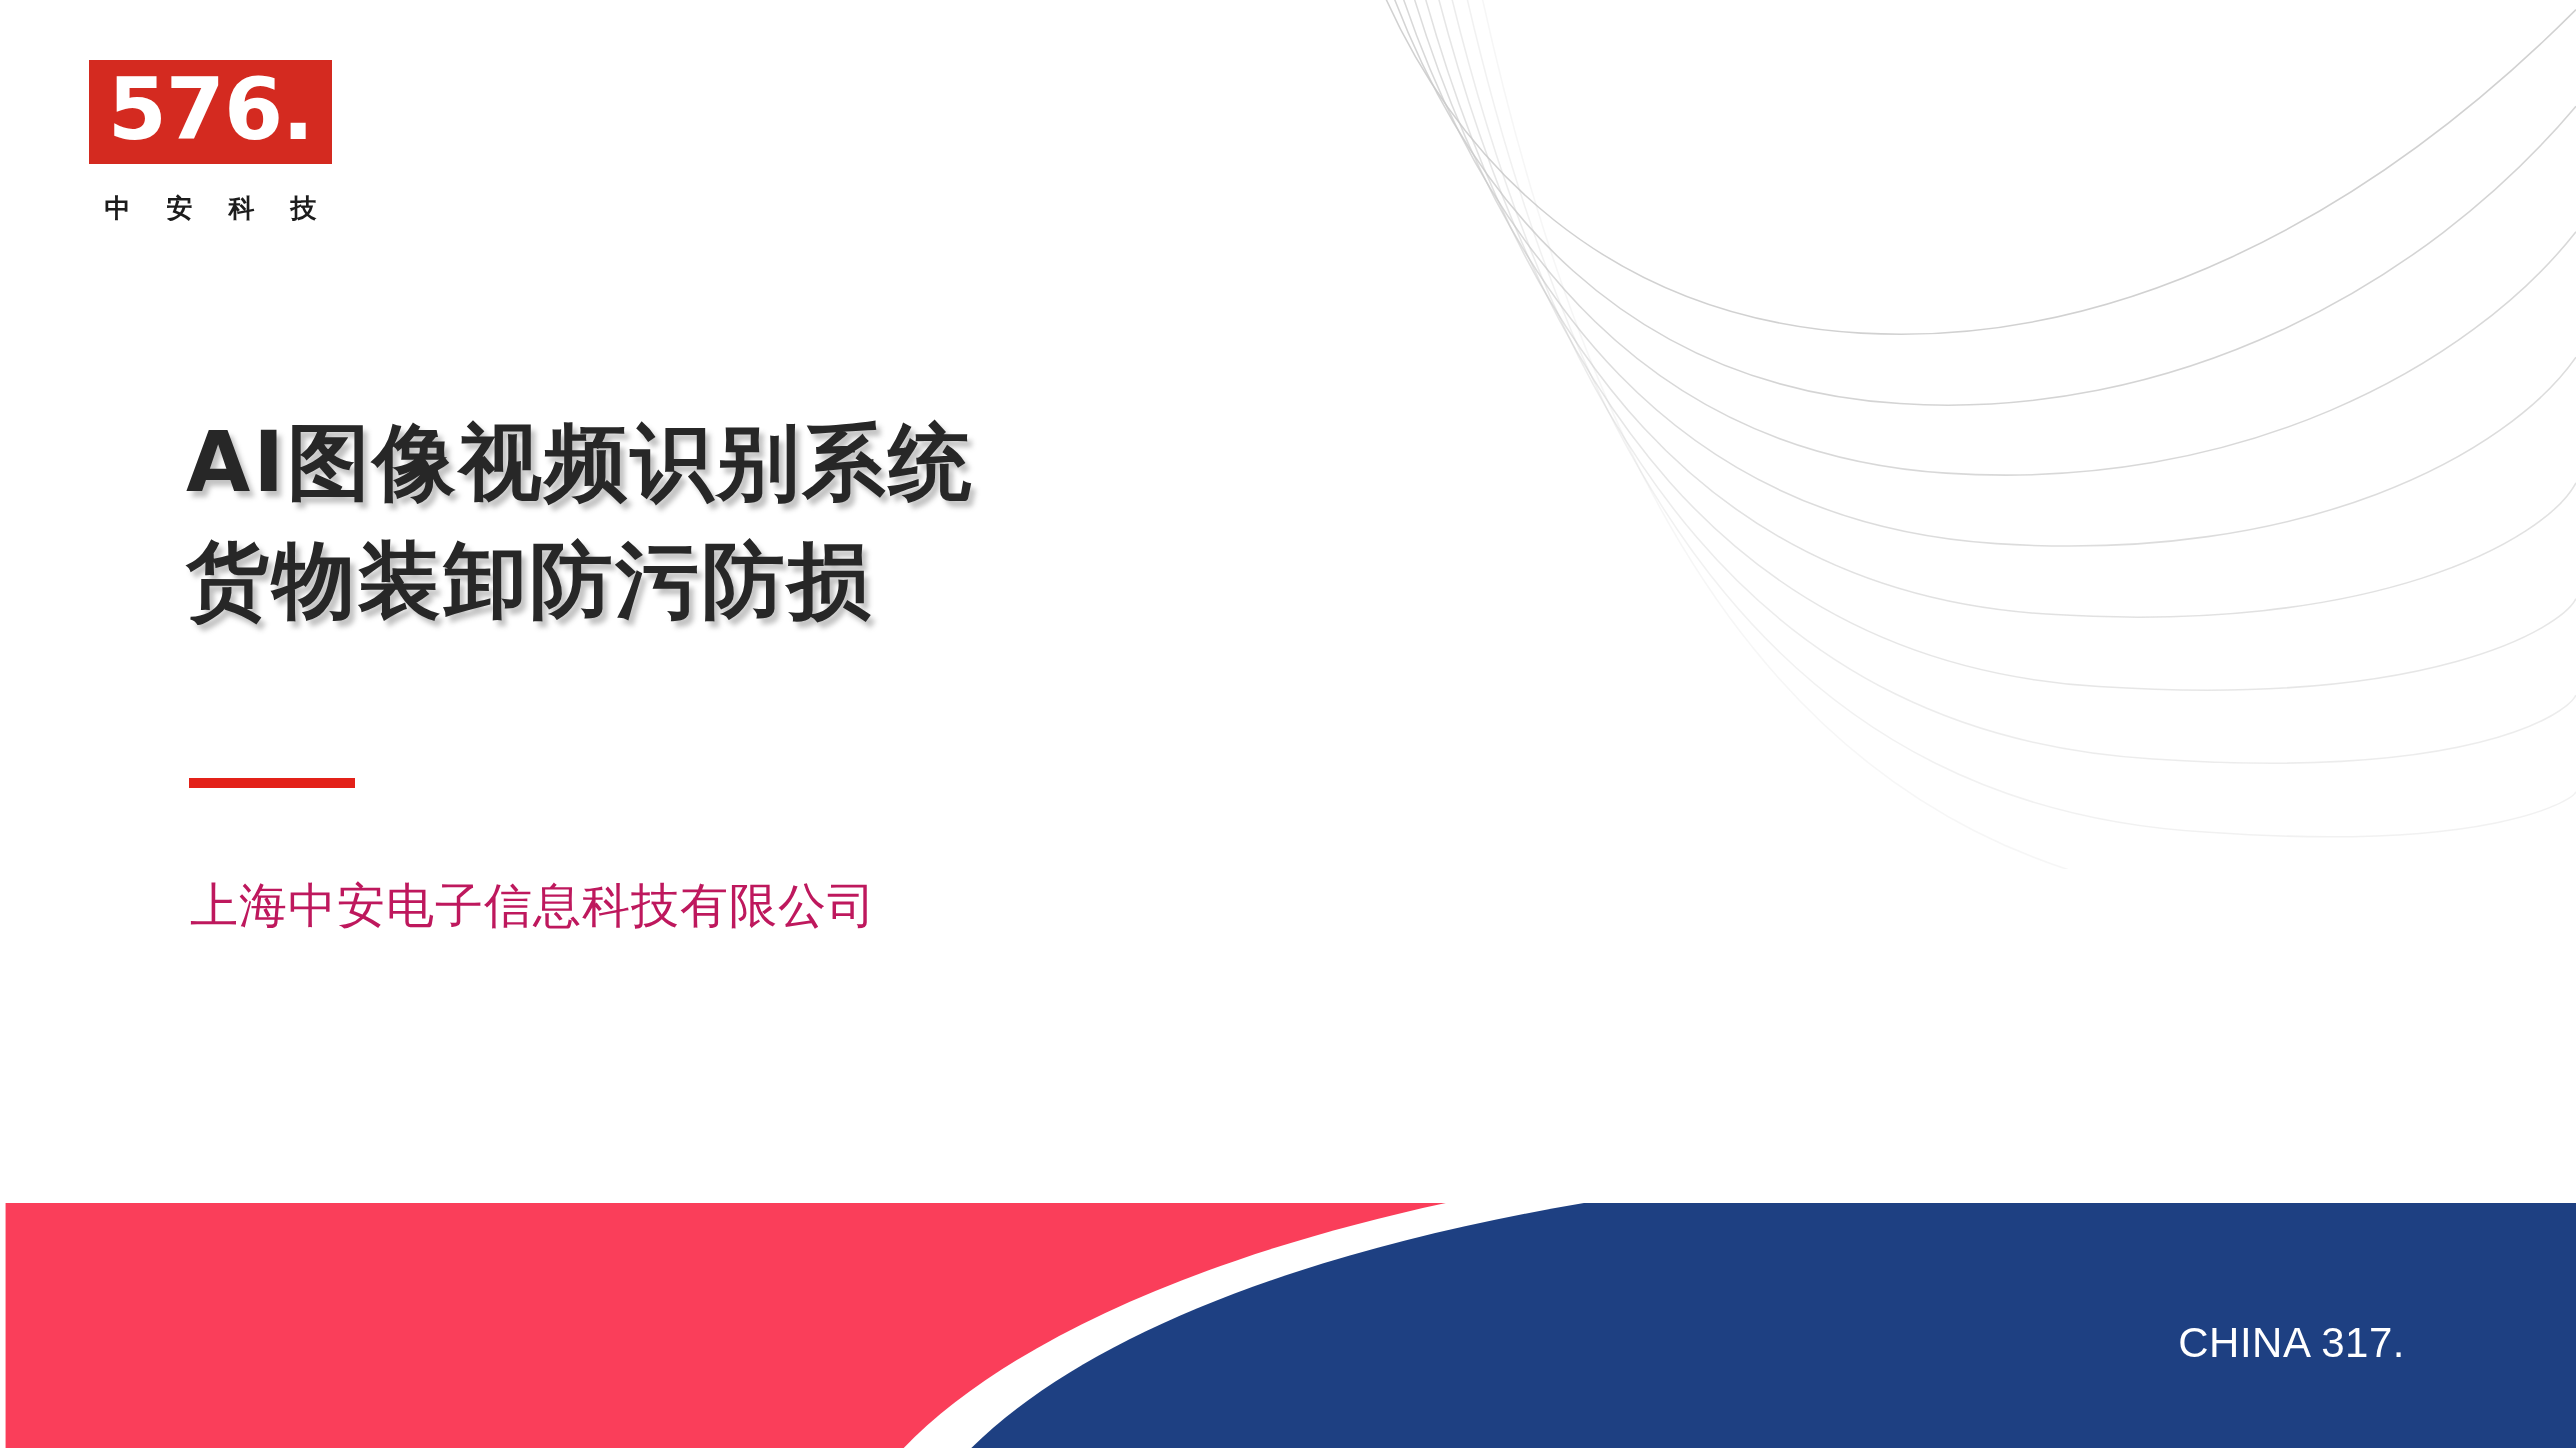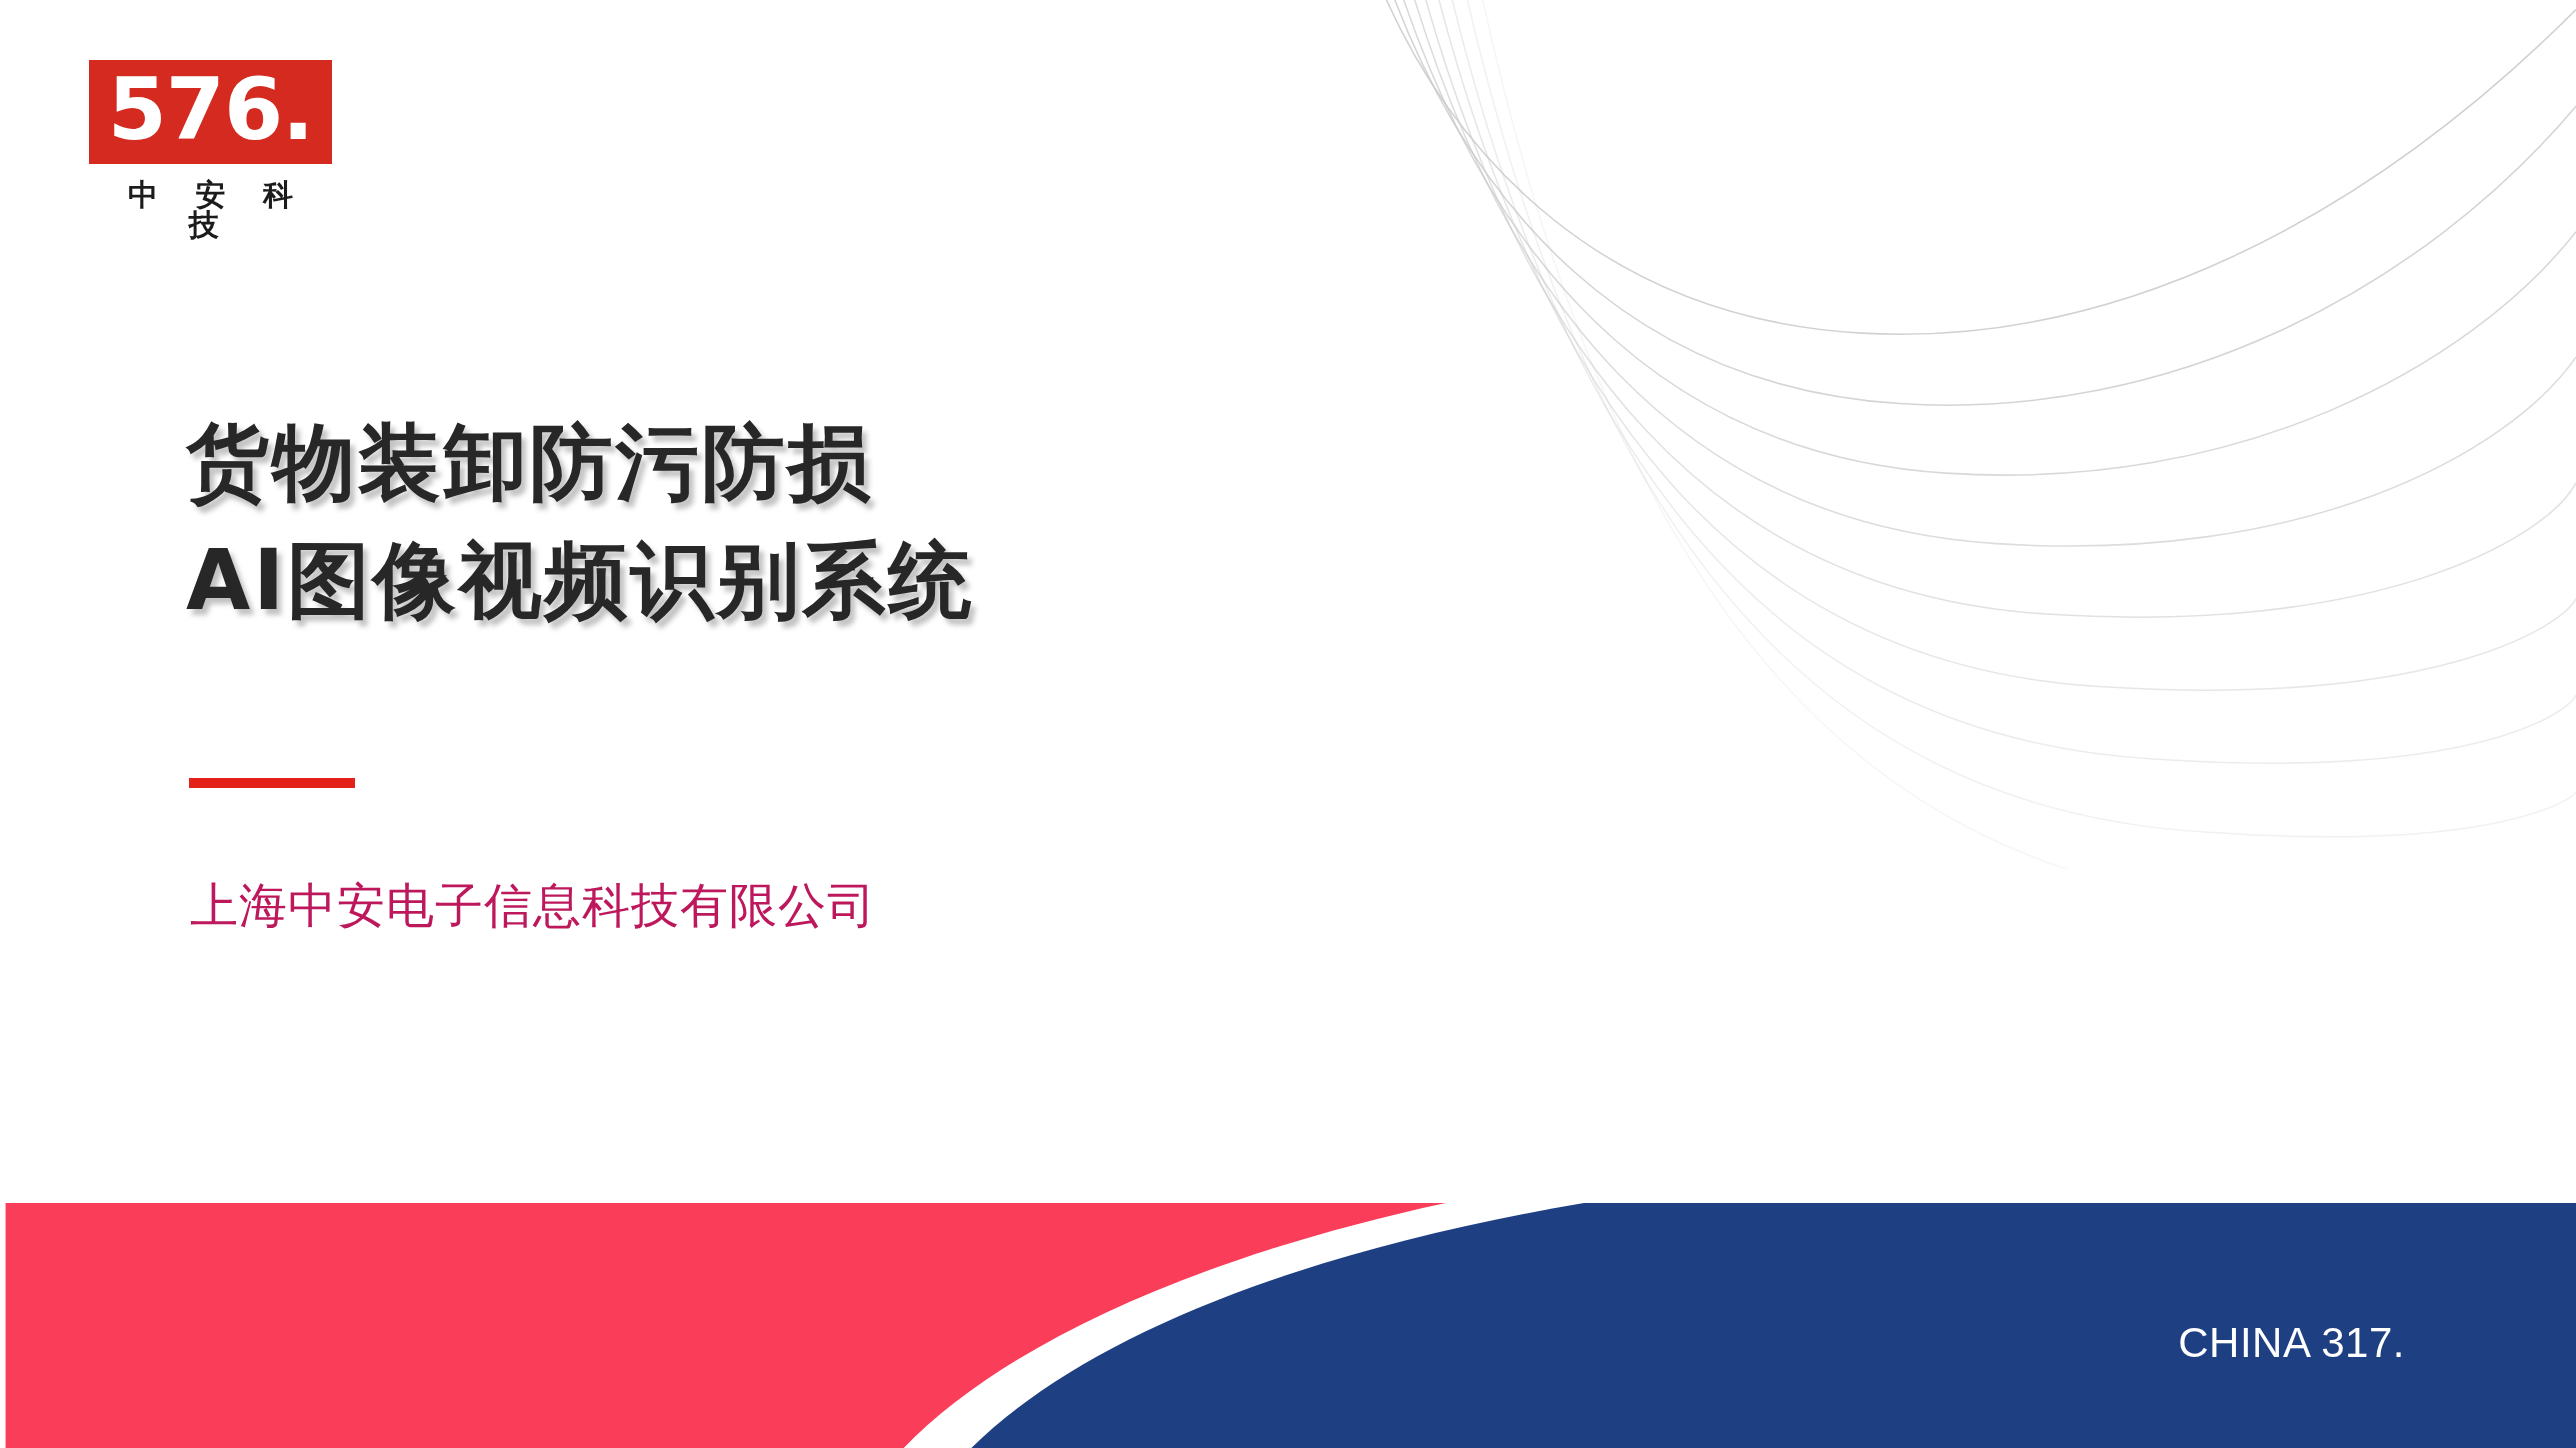--- a/index.html
+++ b/index.html
@@ -46,24 +46,24 @@
   #logo-mark-text {
     color: #ffffff;
     font-size: 85px;
     font-weight: 700;
     line-height: 1;
     letter-spacing: -1px;
     font-family: "DejaVu Sans", sans-serif;
     transform: translateY(-2.9px);
   }
   #logo-sub {
-    margin-top: 16px;
+    margin-top: 31px;
     text-align: center;
     color: #1c1c1c;
-    font-size: 30px;
+    font-size: 26px;
     font-weight: 700;
     letter-spacing: 13.5px;
     text-indent: 13.5px;
     line-height: 1;
     font-family: "DejaVu Sans", "Liberation Sans", sans-serif;
   }
 
   
   #headline {
     position: absolute;
@@ -151,22 +151,22 @@
   </svg>
 
   <div id="logo">
     <div id="logo-mark">
       <span id="logo-mark-text">576.</span>
     </div>
     <div id="logo-sub">中 安 科 技</div>
   </div>
 
   <div id="headline">
+    <div class="title-line">AI图像视频识别系统</div>
     <div class="title-line">货物装卸防污防损</div>
-    <div class="title-line">AI图像视频识别系统</div>
   </div>
 
   <div id="title-divider"></div>
 
   <div id="subtitle">上海中安电子信息科技有限公司</div>
 
   <div id="footer-banner">
     <svg id="footer-svg" width="2576" height="246" viewBox="0 0 2667 255" aria-hidden="true">
       <rect x="0" y="0" width="2667" height="255" fill="#FA3E5A"></rect>
       <path d="M 2667 -30 L 2667 255 L 930 255 C 1060 120, 1330 18, 1660 -30 Z" fill="#ffffff"></path>

